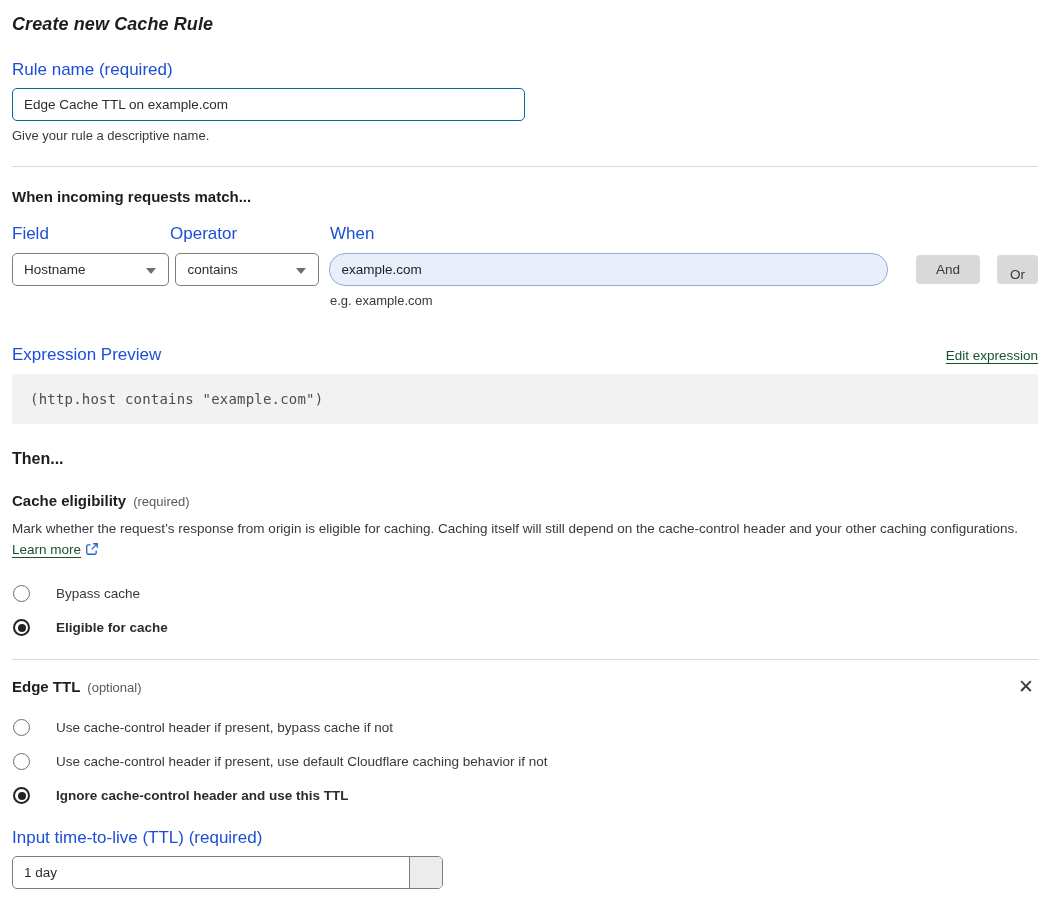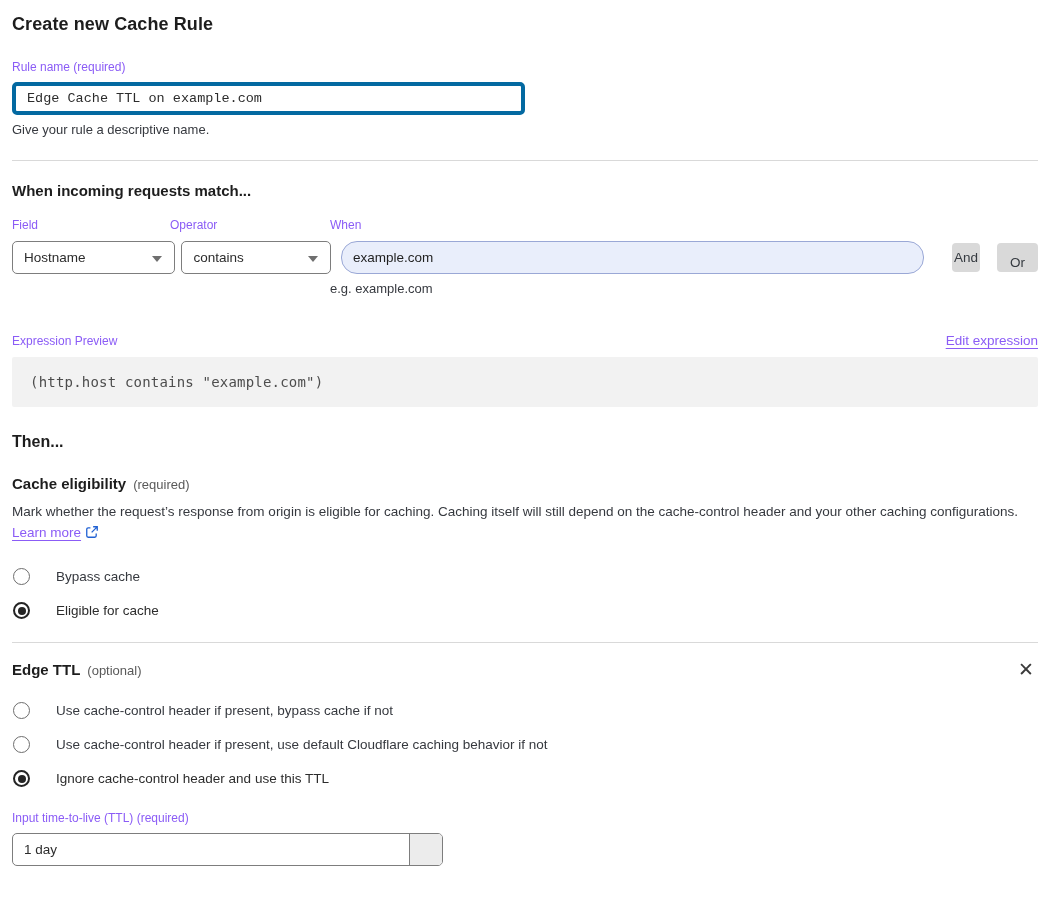--- a/index.html
+++ b/index.html
@@ -7,31 +7,31 @@
   body {
     width: 1058px; height: 906px;
     font-family: "Liberation Sans", sans-serif;
     color: #36393f;
     overflow: hidden;
   }
   .container { padding: 13px 20px 20px 12px; }
 
   h1.page-title {
     margin: 0; font-size: 18px; line-height: 22px;
-    font-weight: 700; color: #1d1d1d; letter-spacing: .1px;
-  }
-  .field-label { font-size: 12px; color: #8b5cf6; }
+    font-weight: 700; color: #1d1d1d; letter-spacing: .1px; font-style: italic;
+  }
+  .field-label { font-size: 17px; color: #1d4ed8; }
   .helper { font-size: 13px; color: #36393f; }
 
   .rule-name-label { margin-top: 25px; }
   .text-input {
     display: block; margin-top: 8px;
     width: 513px; height: 33px; padding: 0 11px;
-    font-family: Liberation Mono, monospace; font-size: 13.5px; color: #2c2c2c;
-    border: 4px solid #0369a1; border-radius: 5px; background: #fff; outline: none;
+    font-family: Liberation Sans, sans-serif; font-size: 13.5px; color: #2c2c2c;
+    border: 1px solid #0369a1; border-radius: 5px; background: #fff; outline: none;
   }
   .rule-name-helper { margin-top: 7px; }
 
   hr.divider { border: none; border-top: 1px solid #d9d9d9; margin: 23px 0 0 0; }
 
   h2.section-heading {
     margin: 20px 0 0 0; font-size: 15px; line-height: 19px;
     font-weight: 700; color: #1d1d1d;
   }
 
@@ -52,31 +52,31 @@
     width: 0; height: 0;
     border-left: 5px solid transparent; border-right: 5px solid transparent;
     border-top: 6px solid #6f6f6f;
   }
   .value-input {
     width: 585px; height: 33px; padding: 0 11px;
     font-family: "Liberation Sans", sans-serif; font-size: 13.5px; color: #1f1f1f;
     background: #e9eefb; border: 1px solid #9aa8d6; border-radius: 16px; outline: none;
   }
   .conj-btn {
-    height: 29px; padding: 0 2px; margin-left: 28px;
+    height: 29px; padding: 0 20px; margin-left: 28px;
     background: #d9d9d9; border: none; border-radius: 4px;
     font-family: "Liberation Sans", sans-serif; font-size: 13.5px; color: #353a40;
     cursor: pointer;
   }
   .conj-btn.or { margin-left: 17px; padding: 12px 13px; }
   .value-helper { margin-top: 7px; margin-left: 318px; }
 
   .expr-row { display: flex; justify-content: space-between; align-items: baseline; margin-top: 37px; }
   a.link {
-    color: #8b5cf6; font-size: 13.5px; text-decoration: underline;
+    color: #14532d; font-size: 13.5px; text-decoration: underline;
     text-underline-offset: 3px; cursor: pointer;
   }
   .code-block {
     margin-top: 9px; background: #f2f2f2; border-radius: 2px;
     padding: 17px 18px; font-family: "DejaVu Sans Mono", monospace;
     font-size: 14px; color: #4d4d4d; letter-spacing: .2px;
   }
 
   h2.then-heading { margin-top: 25px; font-size: 16px; }
 
@@ -97,21 +97,21 @@
     border: 1.5px solid #6e6e6e; background: #fff; flex: 0 0 auto;
     position: relative; margin-left: 1px;
   }
   .radio-row.checked .radio-circle { border: 2px solid #242424; }
   .radio-row.checked .radio-circle::after {
     content: ""; position: absolute; left: 50%; top: 50%;
     width: 8px; height: 8px; border-radius: 50%; background: #242424;
     transform: translate(-50%, -50%);
   }
   .radio-label { margin-left: 26px; font-size: 13.5px; color: #36393f; }
-  .radio-row.checked .radio-label { font-weight: 400; color: #2c2c2c; }
+  .radio-row.checked .radio-label { font-weight: 700; color: #2c2c2c; }
 
   .edge-ttl-head { display: flex; justify-content: space-between; align-items: center; margin-top: 17px; }
   .close-btn {
     border: none; background: none; padding: 0 4px; cursor: pointer;
     font-size: 19px; line-height: 19px; color: #3a3a3a; font-weight: 400;
   }
 
   .ttl-label { margin-top: 24px; }
   .ttl-select {
     margin-top: 8px; width: 431px; height: 33px;

